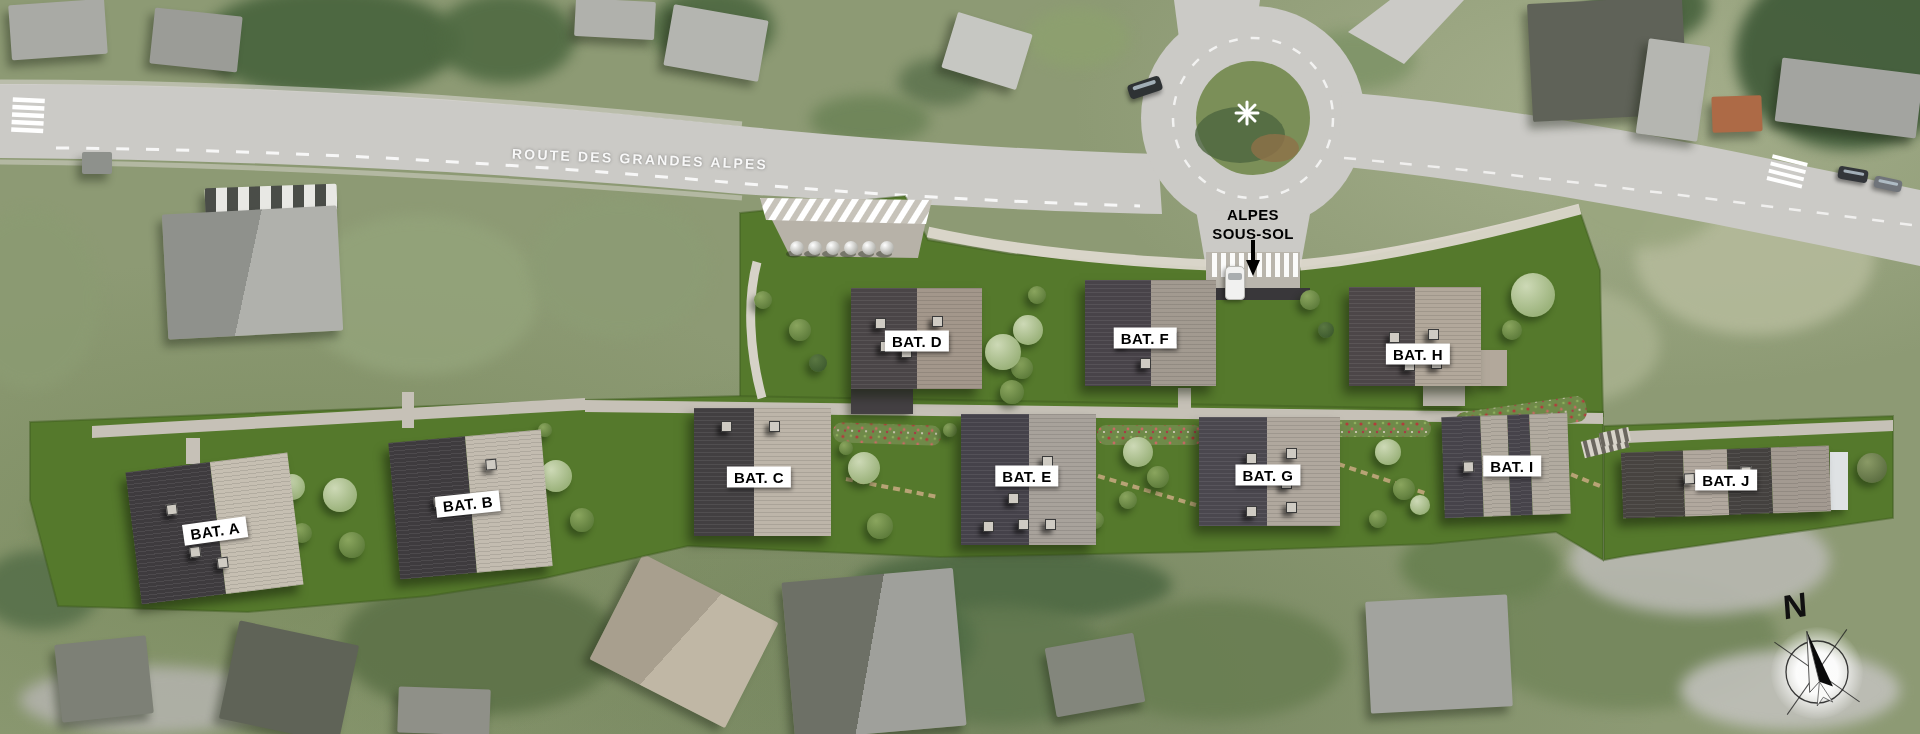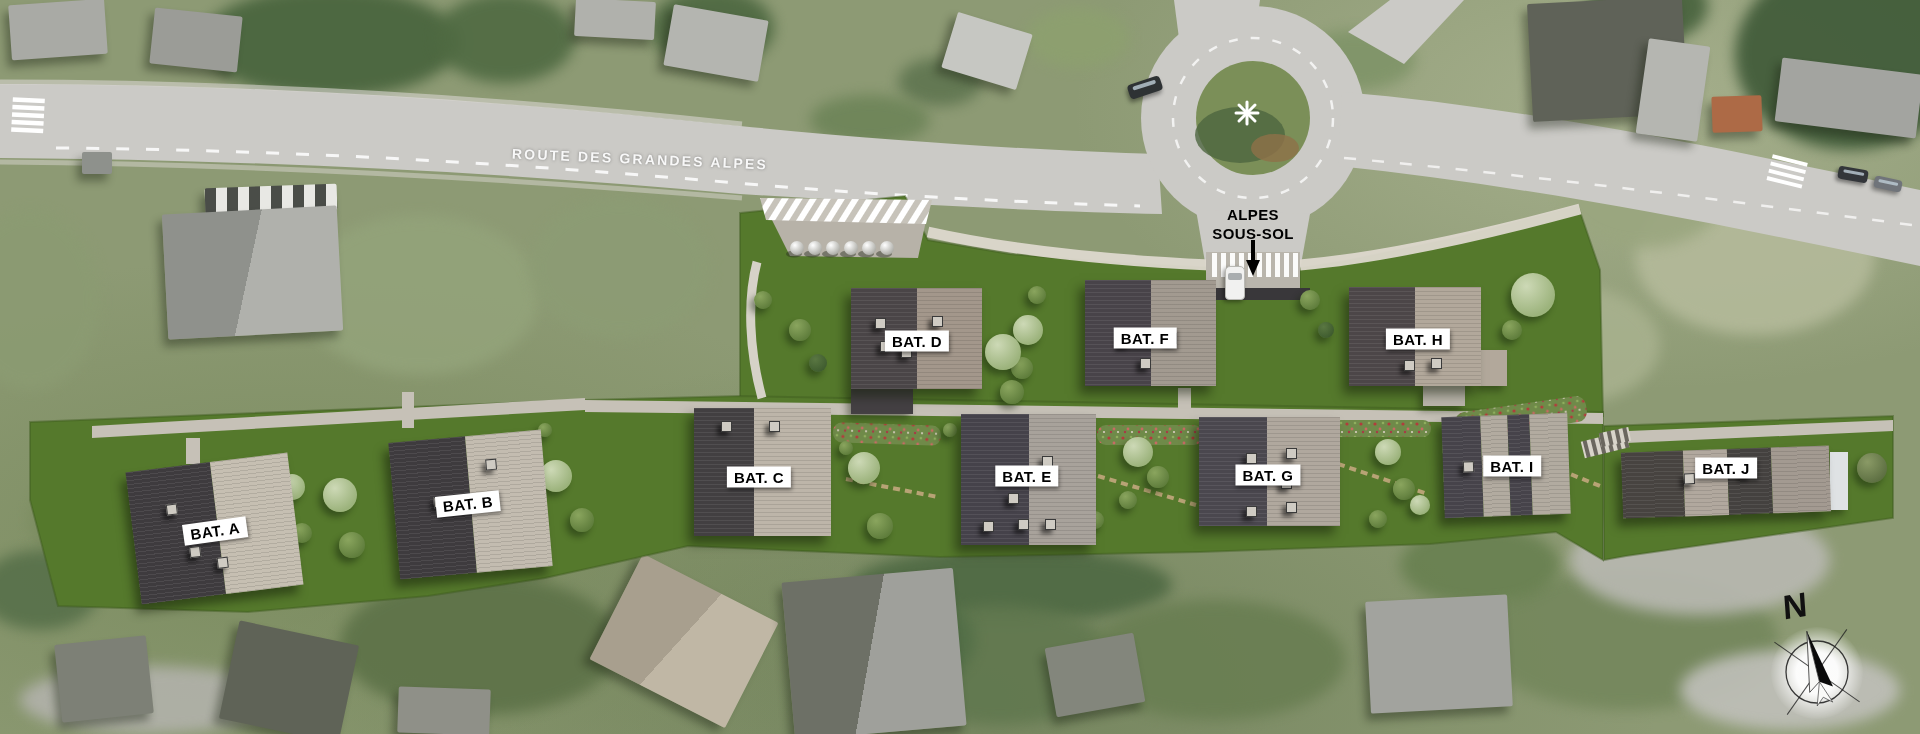--- a/index.html
+++ b/index.html
@@ -391,23 +391,23 @@
       <line x1="8" y1="0" x2="8" y2="22" stroke="#000" stroke-width="4"></line>
       <polygon points="1,20 15,20 8,36" fill="#000"></polygon>
     </svg>
   <div class="bat-label" style="left: 215px; top: 531px; transform: translate(-50%, -50%) rotate(-8deg);">BAT. A</div>
       <div class="bat-label" style="left: 468px; top: 504px; transform: translate(-50%, -50%) rotate(-6deg);">BAT. B</div>
       <div class="bat-label" style="left: 759px; top: 477px; transform: translate(-50%, -50%) rotate(0deg);">BAT. C</div>
       <div class="bat-label" style="left: 917px; top: 341px; transform: translate(-50%, -50%) rotate(0deg);">BAT. D</div>
       <div class="bat-label" style="left: 1027px; top: 476px; transform: translate(-50%, -50%) rotate(0deg);">BAT. E</div>
       <div class="bat-label" style="left: 1145px; top: 338px; transform: translate(-50%, -50%) rotate(0deg);">BAT. F</div>
       <div class="bat-label" style="left: 1268px; top: 475px; transform: translate(-50%, -50%) rotate(0deg);">BAT. G</div>
-      <div class="bat-label" style="left: 1418px; top: 339px; transform: translate(-50%, -50%) rotate(0deg);">BAT. H</div>
+      <div class="bat-label" style="left: 1418px; top: 354px; transform: translate(-50%, -50%) rotate(0deg);">BAT. H</div>
       <div class="bat-label" style="left: 1512px; top: 466px; transform: translate(-50%, -50%) rotate(0deg);">BAT. I</div>
-      <div class="bat-label" style="left: 1726px; top: 468px; transform: translate(-50%, -50%) rotate(0deg);">BAT. J</div>
+      <div class="bat-label" style="left: 1726px; top: 480px; transform: translate(-50%, -50%) rotate(0deg);">BAT. J</div>
     </div>
 
   <div id="compass-glow" style="left: 1771px; top: 627px;"></div>
   <svg id="compass-svg" width="120" height="120" style="left: 1757px; top: 612px;">
     <g transform="rotate(35 60 60)" stroke="#222" stroke-width="1" opacity=".8">
       <line x1="8" y1="60" x2="112" y2="60"></line>
         <line x1="60" y1="8" x2="60" y2="112"></line>
     </g>
     <circle cx="60" cy="60" r="31" fill="none" stroke="#1a1a1a" stroke-width="1.3" opacity=".85"></circle>
     <g transform="rotate(-14 60 60)">

